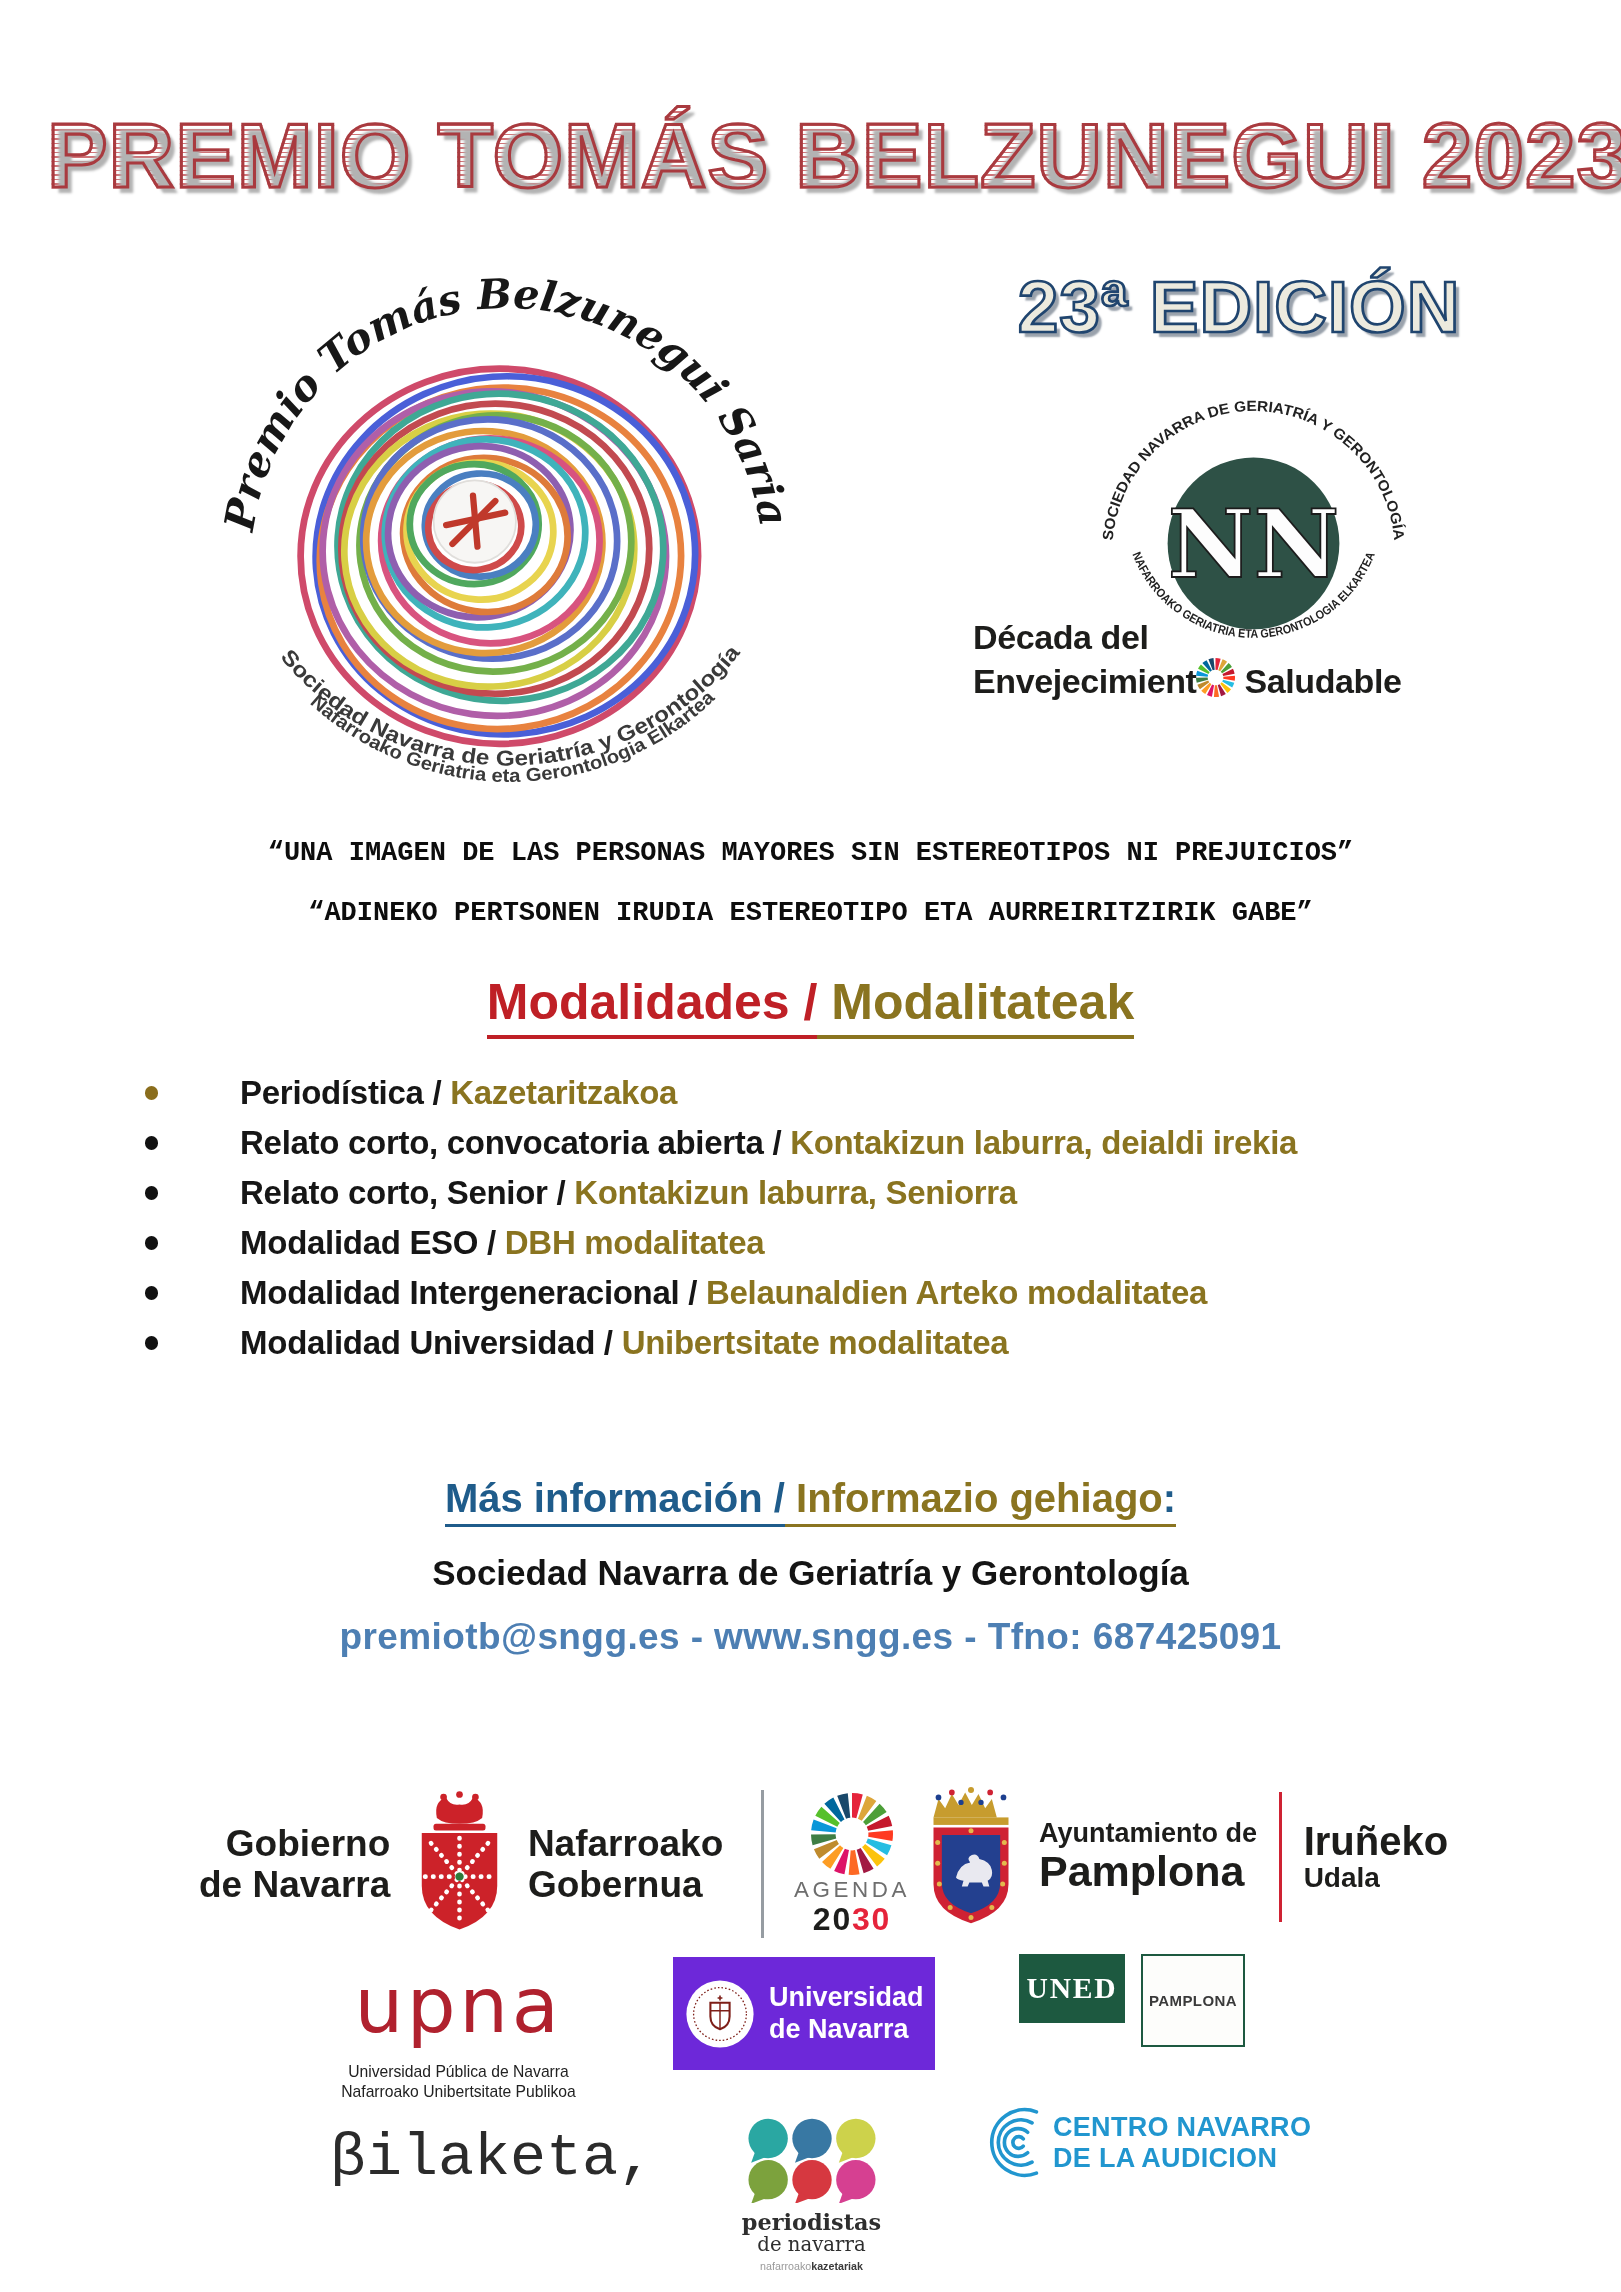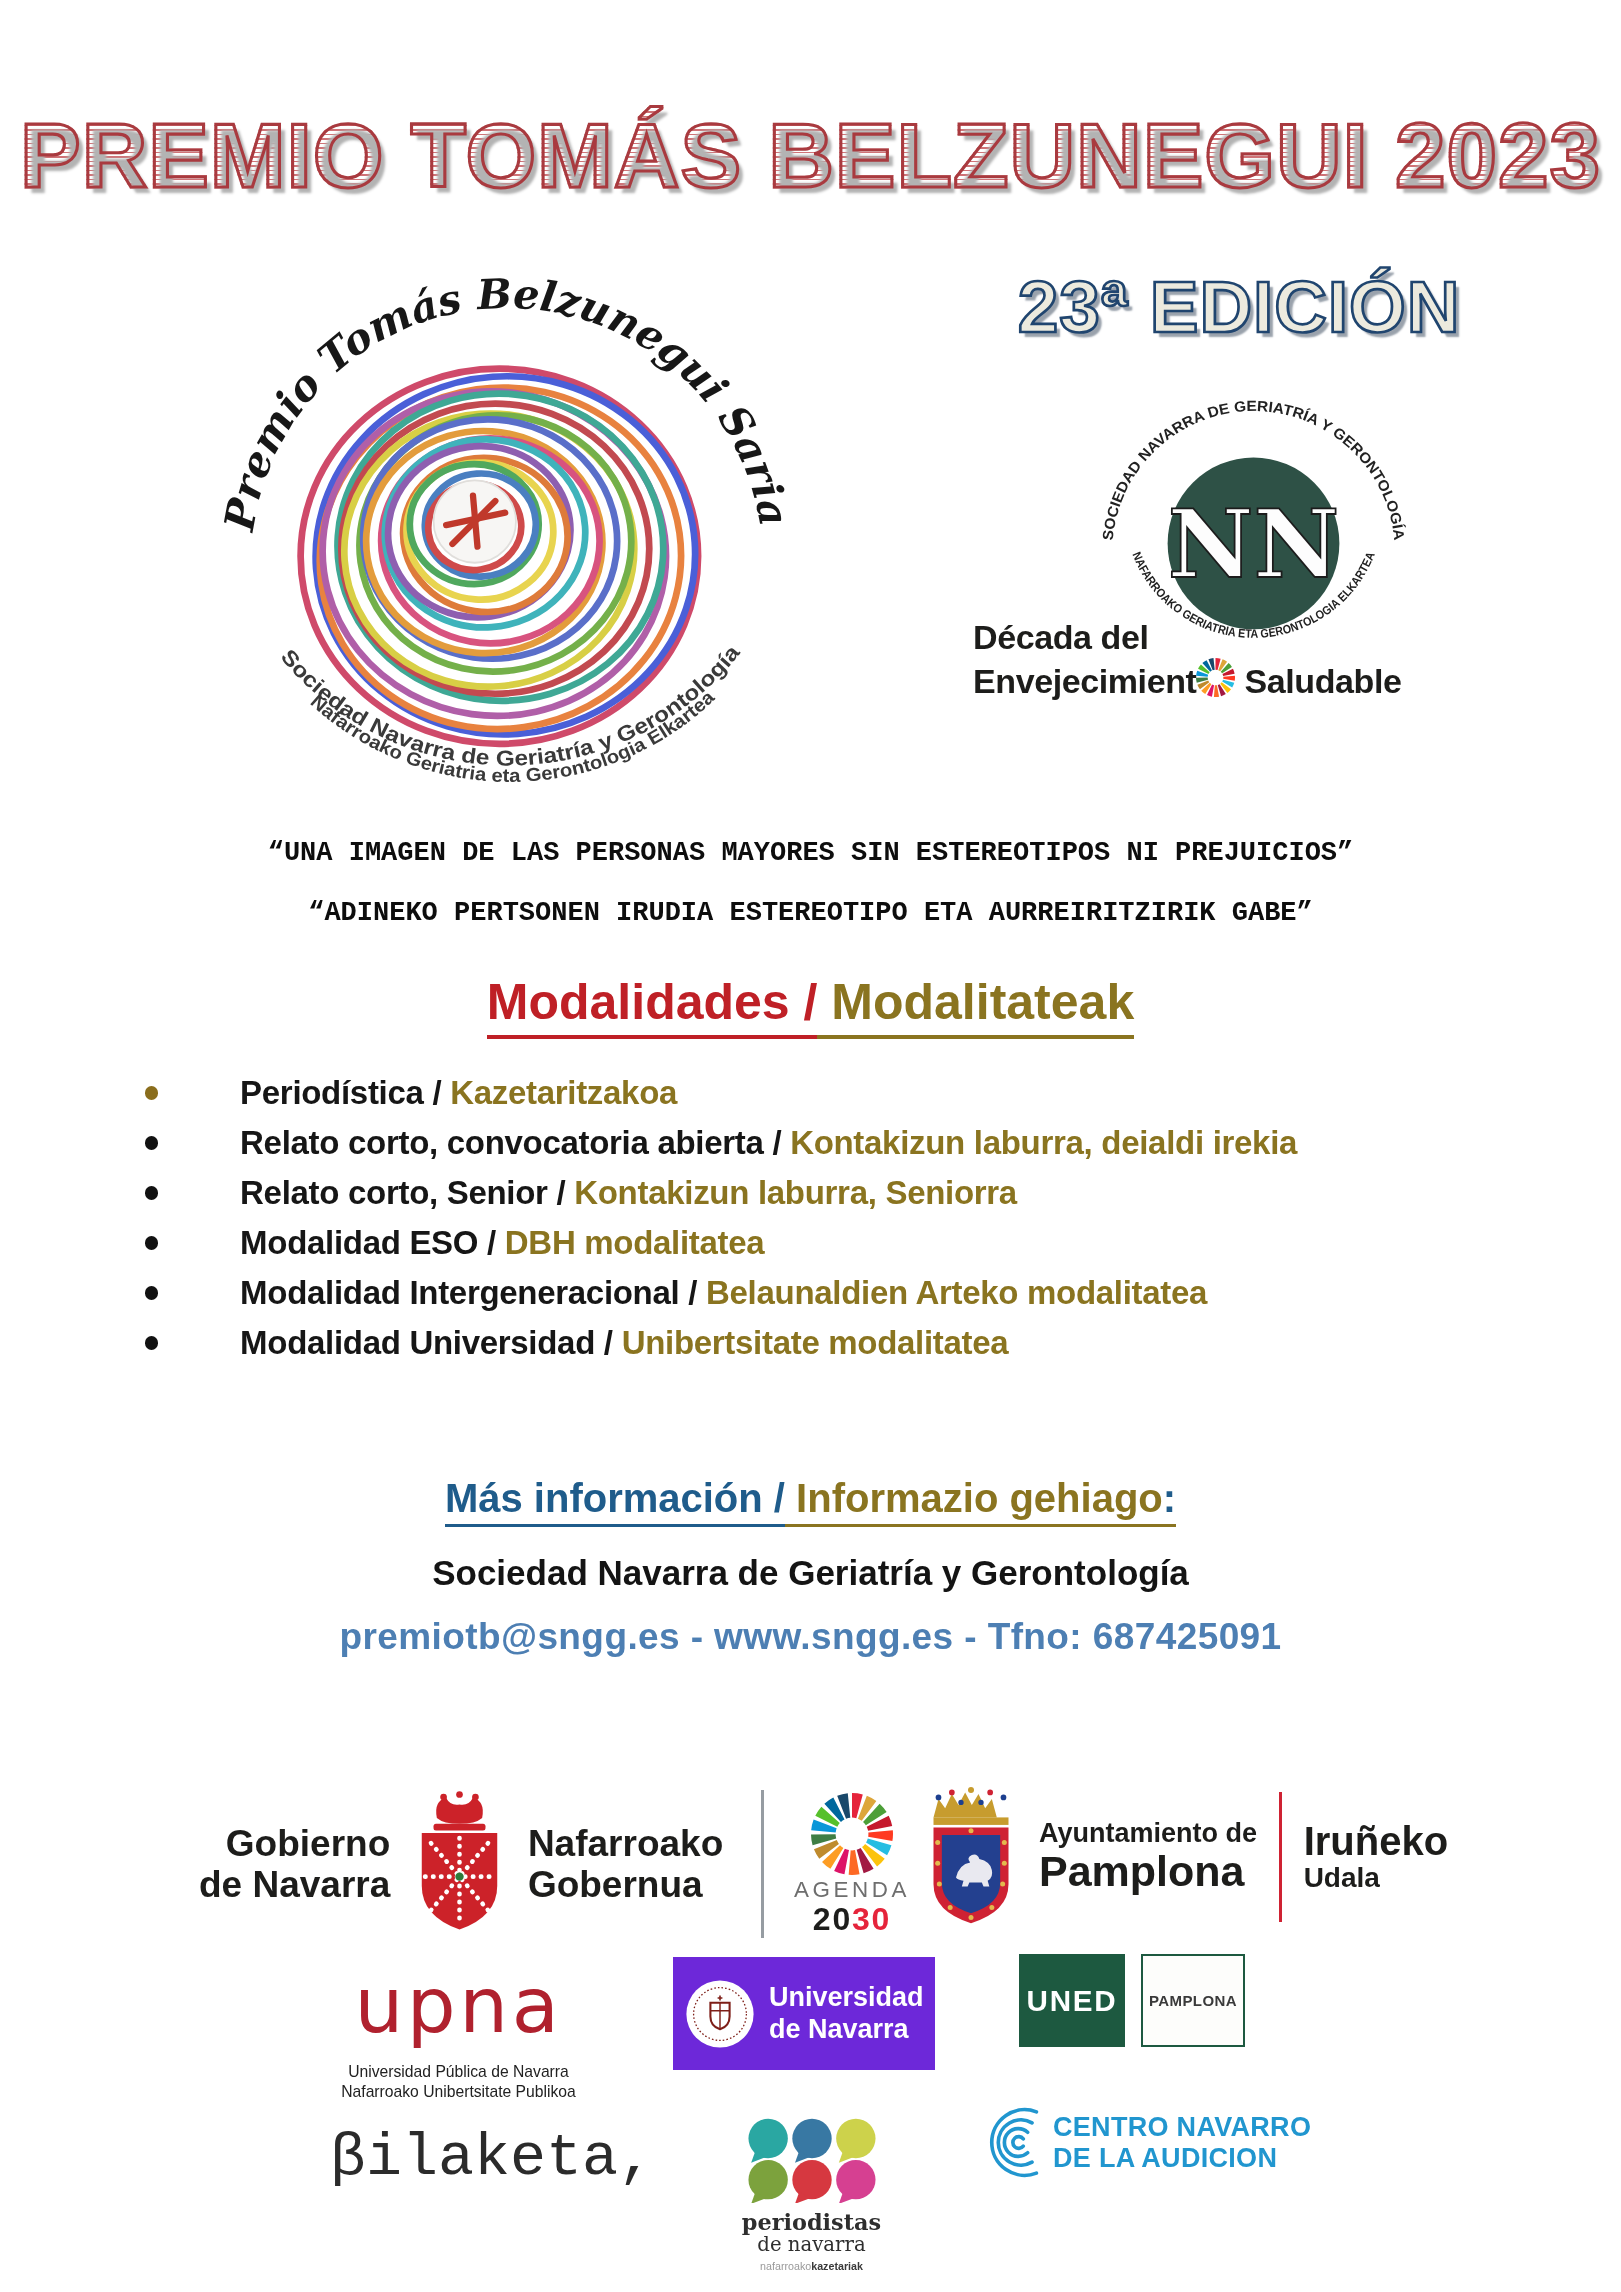--- a/index.html
+++ b/index.html
@@ -1,26 +1,27 @@
 <!DOCTYPE html>
 <html style="font-size:14.3px"><head>
 <meta charset="utf-8">
 <style>
   * { margin:0; padding:0; box-sizing:border-box; }
   body { background:#ffffff; font-family:"Liberation Sans", sans-serif; }
   .page { position:relative; width:1621px; height:2293px; background:#ffffff; overflow:hidden; font-family:"Liberation Sans", sans-serif; }
 
   
   .main-title {
-    position:absolute; top:104px; left:0; right:0; text-align:center;
+    position:absolute; top:104px; left:0; right:0; 
     font-weight:bold; font-size:91px; letter-spacing:0.9px; white-space:nowrap;
     background:repeating-linear-gradient(180deg,#ffffff 0 2.7px,#cf7276 2.7px 4.5px);
     -webkit-background-clip:text; background-clip:text; color:transparent;
     -webkit-text-stroke:3.1px #a93a3f;
     text-shadow:5.4px 6.3px 2.7px #b3b3b3;
+    padding-left:47px;
   }
   .edition {
     position:absolute; left:948px; top:265px; width:582px; text-align:center;
     font-weight:bold; font-size:73px; letter-spacing:0.9px; white-space:nowrap;
     color:#eceade; -webkit-text-stroke:2.7px #20456f;
     text-shadow:4.5px 5.4px 1.8px #9aa2ac;
   }
 
   
   .decade { position:absolute; left:973px; top:618px; width:596px; color:#1d1d1b;
@@ -82,22 +83,22 @@
   .upna { position:absolute; left:315px; top:1967px; width:287px; text-align:center; }
   .upna-word { font-family:"DejaVu Sans",sans-serif; font-size:77px; font-weight:normal;
                color:#b0212e; letter-spacing:3.6px; line-height:1; }
   .upna-sub { margin-top:18px; font-size:15.7px; color:#222; line-height:1.3; }
 
   .unav { position:absolute; left:673px; top:1957px; width:262px; height:113px; background:#6d28d9;
           display:flex; align-items:center; justify-content:center; gap:12.5px; }
   .unav-text { color:#ffffff; font-size:27px; font-weight:bold; line-height:1.15; }
 
   .uned { position:absolute; left:1019px; top:1954px; display:flex; gap:16px; }
-  .uned-box { width:106px; height:93px; background:#1d5940; color:#fff; display:flex;
-              align-items:center; justify-content:center; font-size:29.6px; font-weight:bold; letter-spacing:1.8px; }
+  .uned-box { width:106px; height:69px; background:#1d5940; color:#fff; display:flex;
+              align-items:center; justify-content:center; font-size:29.6px; font-weight:bold; letter-spacing:1.8px;font-family:Liberation Serif, serif; }
   .uned-city { width:104px; height:93px; background:#fdfdfb; border:2.7px solid #1d5940; display:flex;
                align-items:center; justify-content:center; font-size:15px; font-weight:bold;
                color:#3a3a3a; letter-spacing:0.4px; }
 
   
   .bilaketa { position:absolute; left:330px; top:2124px; font-family:Liberation Mono, monospace;
               font-size:60px; color:#2b2b2b; }
   .periodistas { position:absolute; left:740px; top:2117px; width:143px; text-align:center; }
   .per-l1 { font-family:"DejaVu Serif",serif; font-weight:bold; font-size:22.4px; color:#2e2e2e; line-height:1.1; margin-top:3.6px; }
   .per-l2 { font-family:"DejaVu Serif",serif; font-size:19.7px; color:#2e2e2e; line-height:1.1; }

